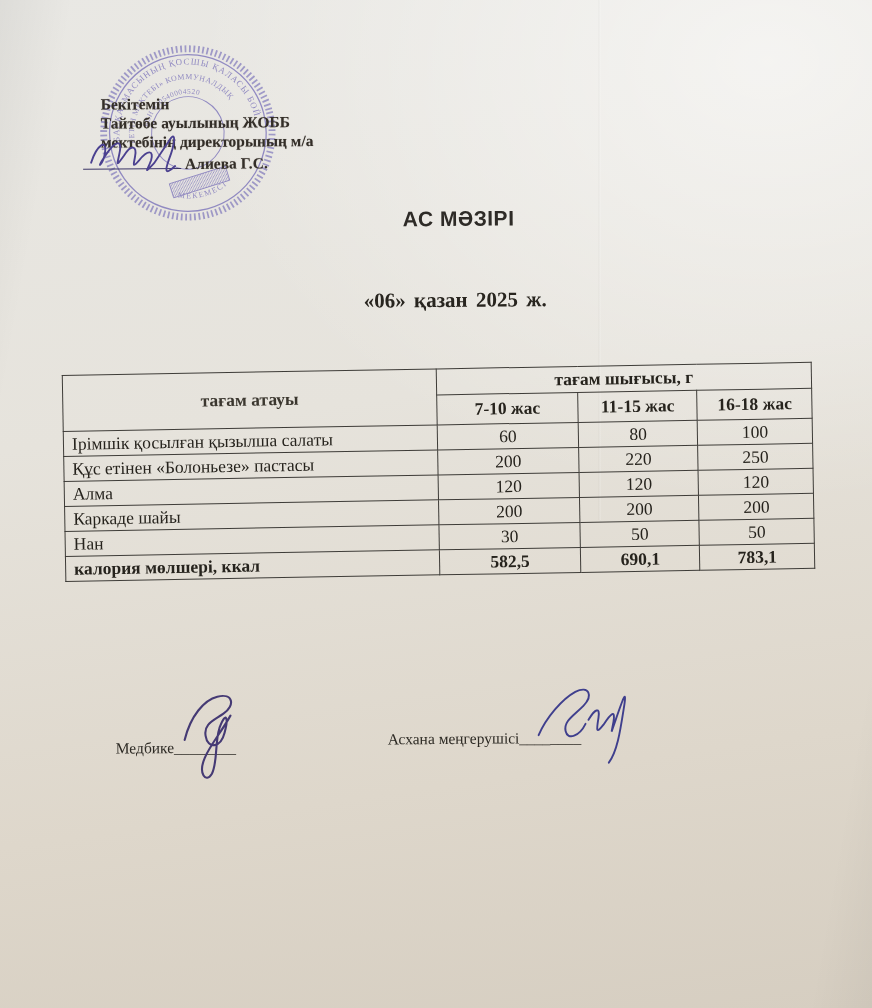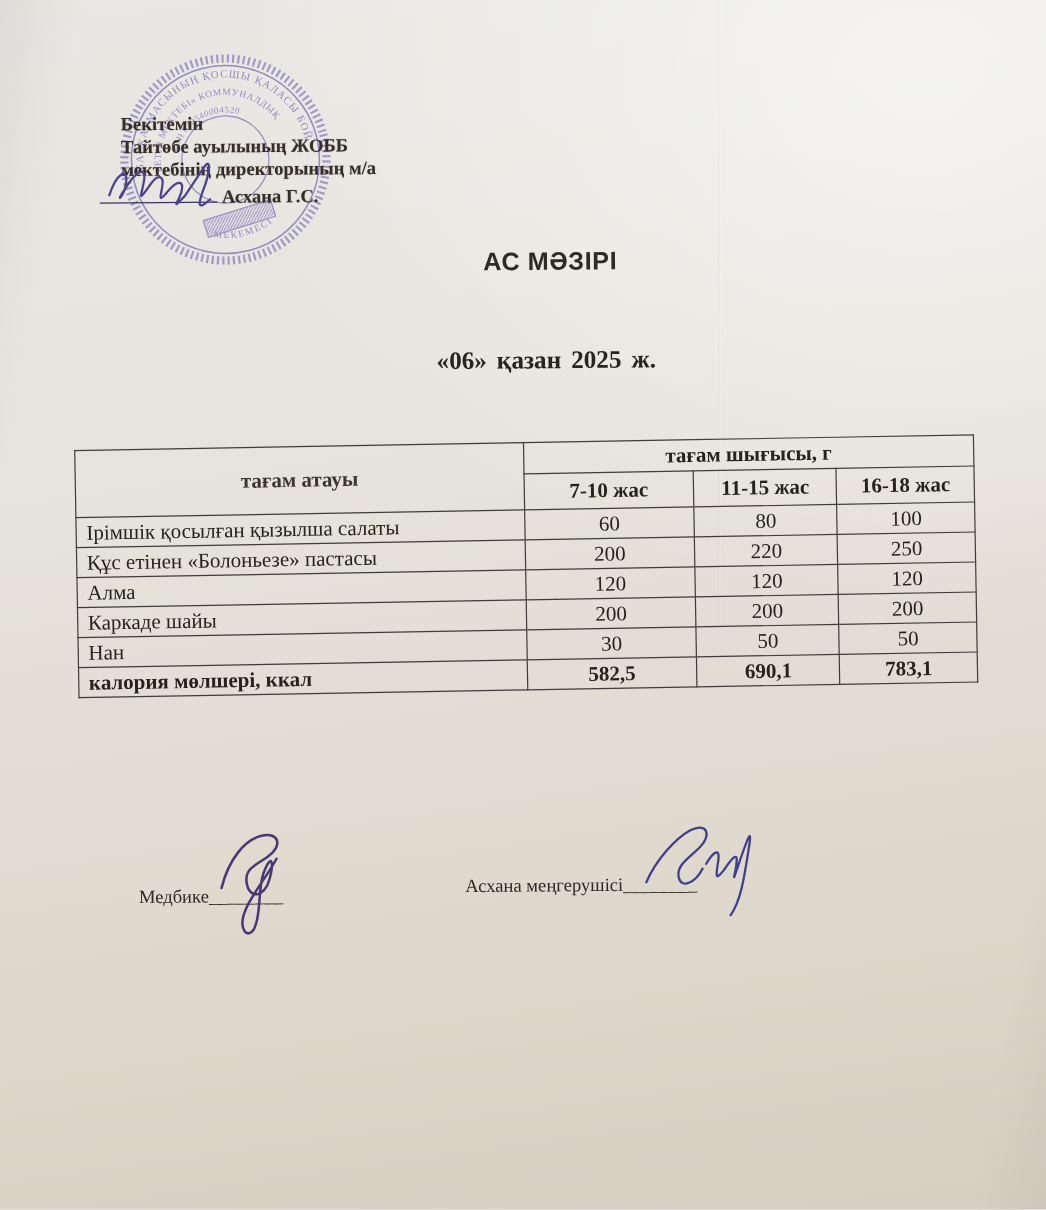--- a/index.html
+++ b/index.html
@@ -87,21 +87,21 @@
   <div class="approval">
     <div>Бекітемін</div>
     <div>Тайтөбе ауылының ЖОББ</div>
     <div>мектебінің директорының м/а</div>
     <div class="sig-row">
       <span class="sig-line">
         <svg class="sig-svg" width="118" height="46" viewBox="0 0 118 46">
           <path d="M6,32 C12,14 22,8 20,22 C18,34 10,40 19,27 C29,11 37,8 35,20 C33,32 29,39 39,25 C47,13 52,16 50,26 C49,33 46,39 54,30 C63,19 69,20 66,30 C62,41 58,44 69,33 L86,8 C91,2 90,14 84,29 C80,40 79,46 90,36" fill="none" stroke="#4b4190" stroke-width="1.9" stroke-linecap="round"></path>
         </svg>
       </span>
-      <span>Асхана Г.С.</span>
+      <span>Алиева Г.С.</span>
     </div>
   </div>
 
   <div class="doc-title">АС МӘЗІРІ</div>
   <div class="doc-date">«06» қазан  2025 ж.</div>
 
   <table class="menu">
     <thead>
       <tr>
         <th class="c-name h-name" rowspan="2">тағам атауы</th>

